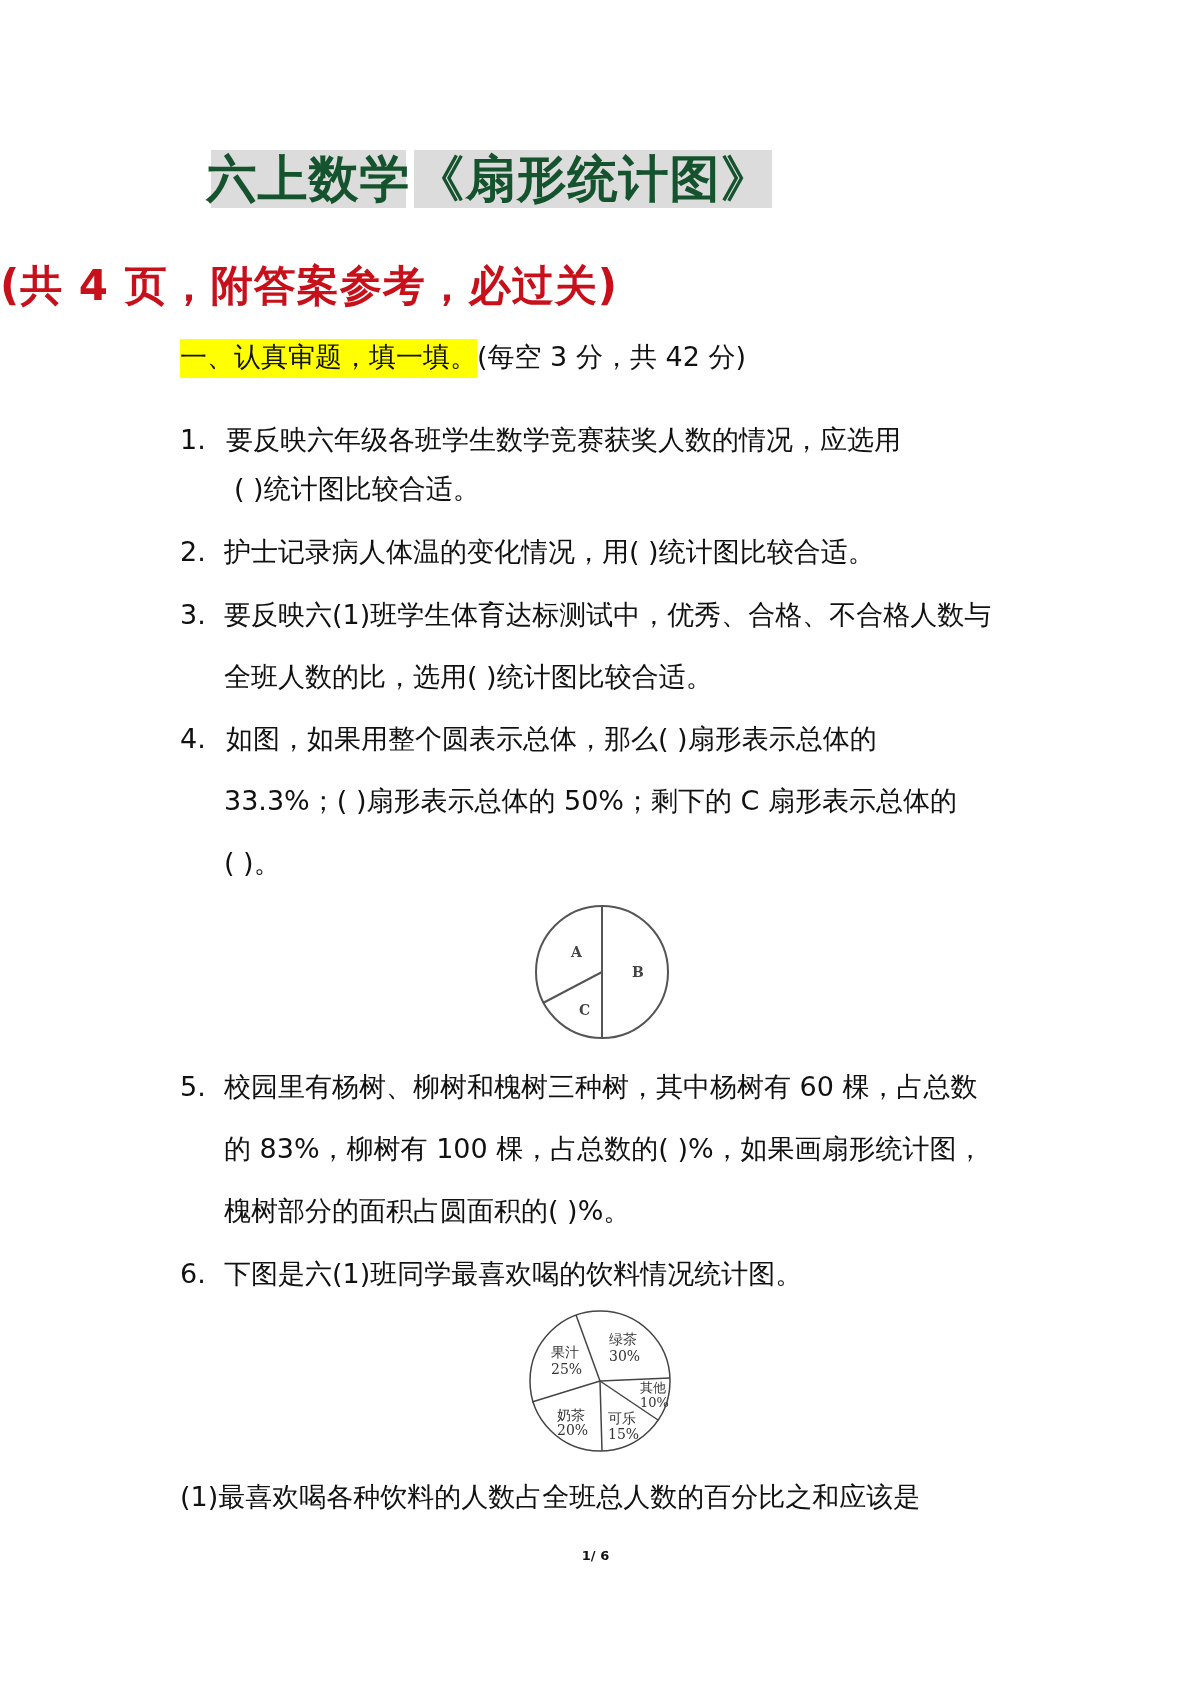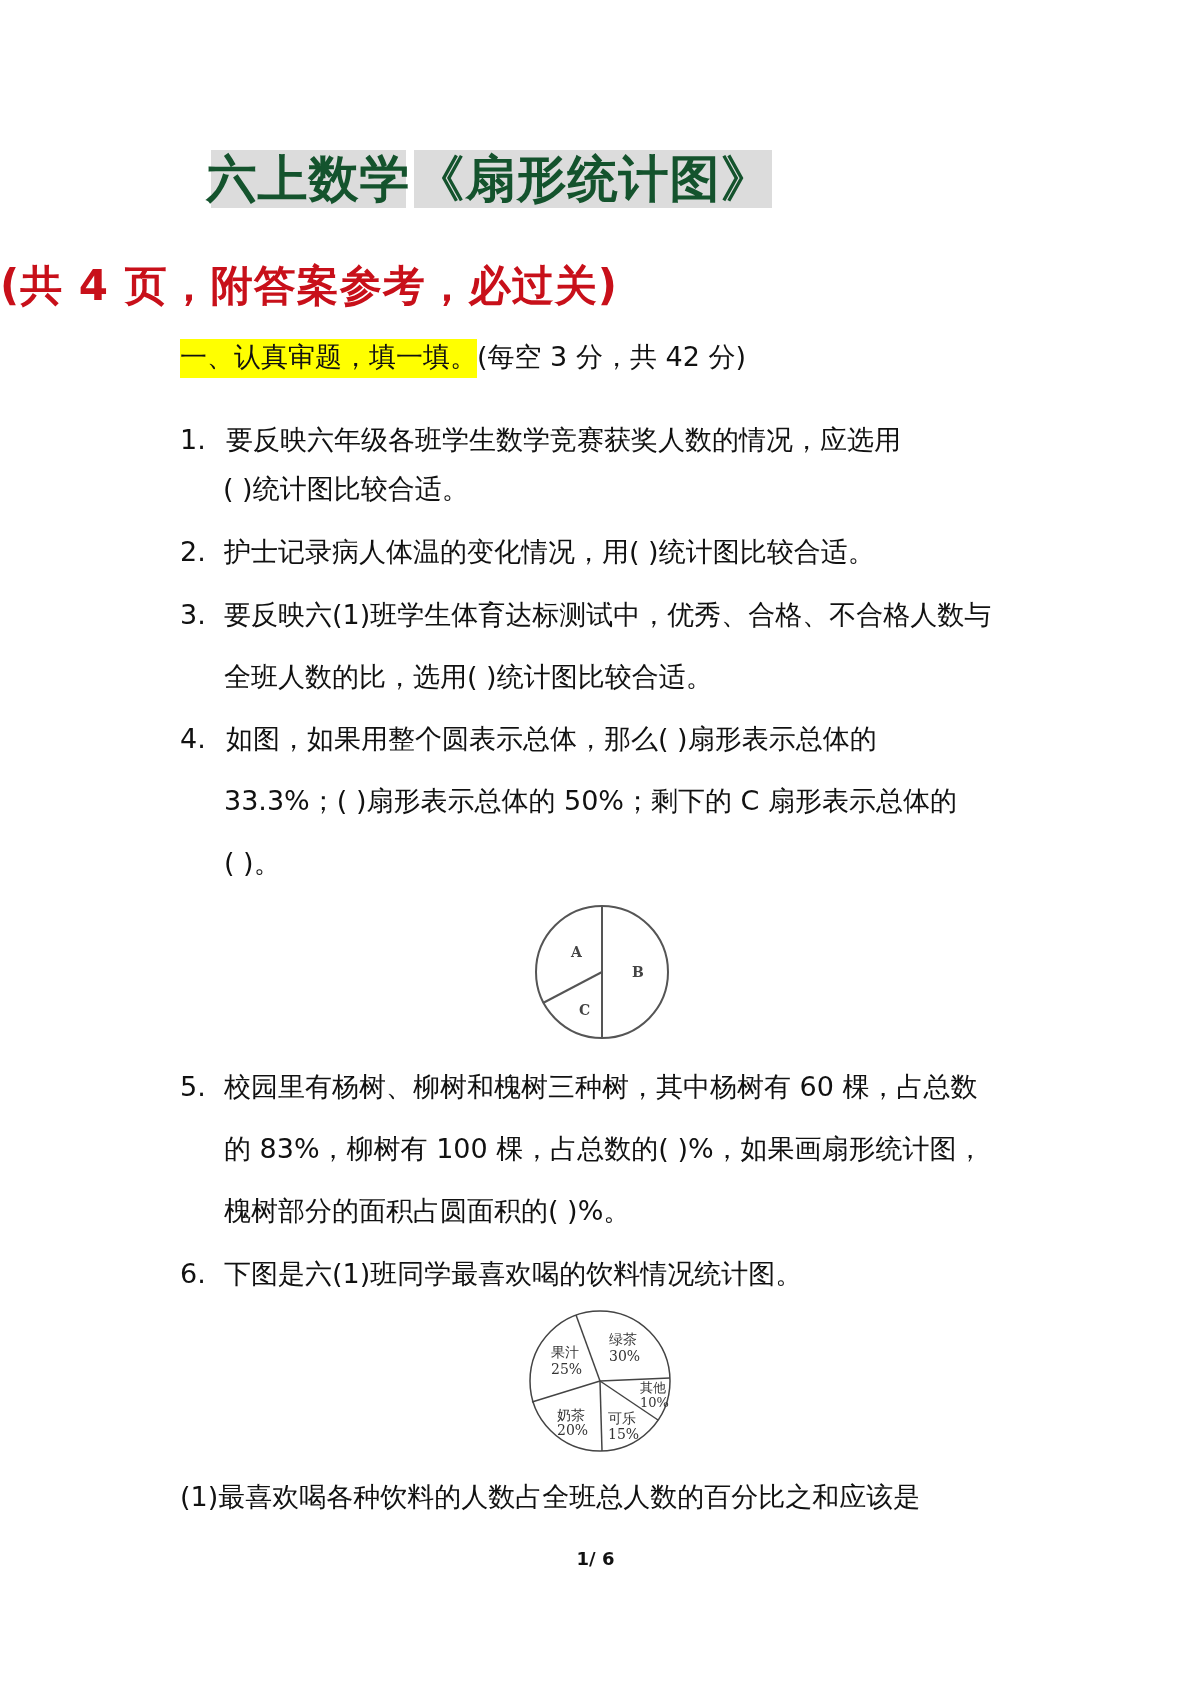--- a/index.html
+++ b/index.html
@@ -18,39 +18,39 @@
   .subtitle { left: 0; width: 1191px; top: 258px; color: #c8101a;
               font-weight: bold; font-size: 42px; letter-spacing: 1px; }
 
   .section-head { left: 180px; top: 338px; font-size: 27px; line-height: 38px; white-space: nowrap; }
   .section-head .hl { background: #ffff00; padding: 2px 0 6px 0; }
 
   .line { font-size: 27px; line-height: 38px; white-space: nowrap; }
   .num { display: inline-block; width: 46px; }
 
   .pie { position: absolute; }
-  .pagenum { left: 0; width: 1191px; top: 1548px; text-align: center; font-size: 18px; font-weight: bold; }
+  .pagenum { left: 0; width: 1191px; top: 1548px; text-align: center; font-size: 13px; font-weight: bold; }
 </style>
 </head>
 <body>
 
 <div class="abs title-banner">
   <div class="title-seg seg1">六上数学</div>
   <div class="title-seg seg2">《扇形统计图》</div>
 </div>
 <div class="abs subtitle">(共 4 页，附答案参考，必过关)</div>
 
 <div class="abs section-head">
   <span class="hl">一、认真审题，填一填。</span><span>(每空 3 分，共 42 分)</span>
 </div>
 
 <div class="abs line" style="left:180px; top:408px;margin-top:13px;">
   <span class="num">1.</span><span>要反映六年级各班学生数学竞赛获奖人数的情况，应选用</span>
 </div>
-<div class="abs line" style="left:223px; top:470px;">(           )统计图比较合适。</div>
+<div class="abs line" style="left:234px; top:470px;">(           )统计图比较合适。</div>
 
 <div class="abs line" style="left:180px; top:533px;">
   <span class="num" style="width:44px">2.</span><span>护士记录病人体温的变化情况，用(         )统计图比较合适。</span>
 </div>
 
 <div class="abs line" style="left:180px; top:596px;">
   <span class="num" style="width:44px">3.</span><span>要反映六(1)班学生体育达标测试中，优秀、合格、不合格人数与</span>
 </div>
 <div class="abs line" style="left:224px; top:658px;">全班人数的比，选用(         )统计图比较合适。</div>
 

